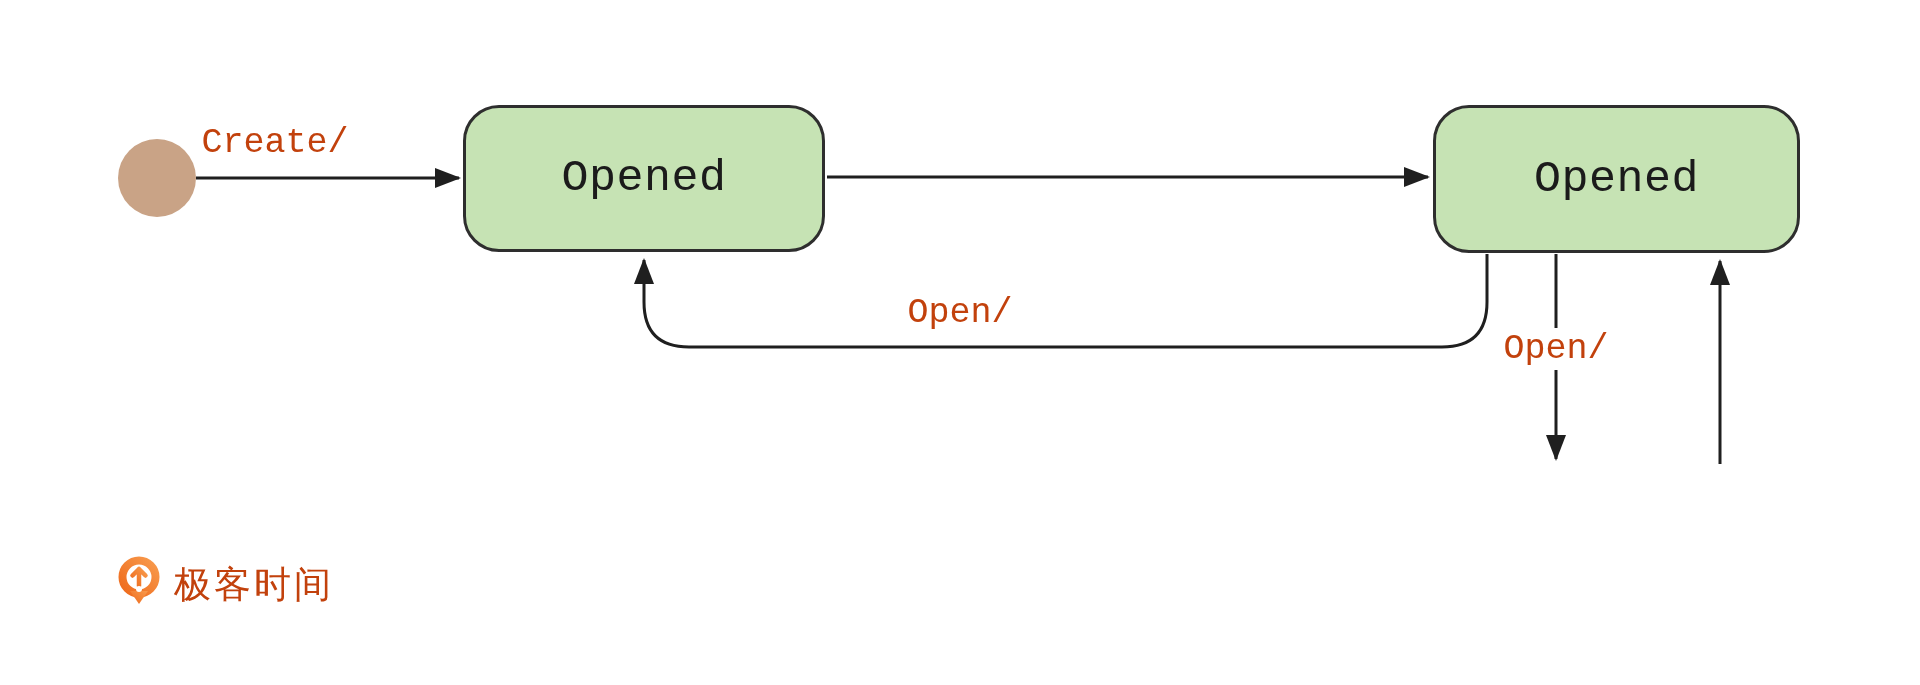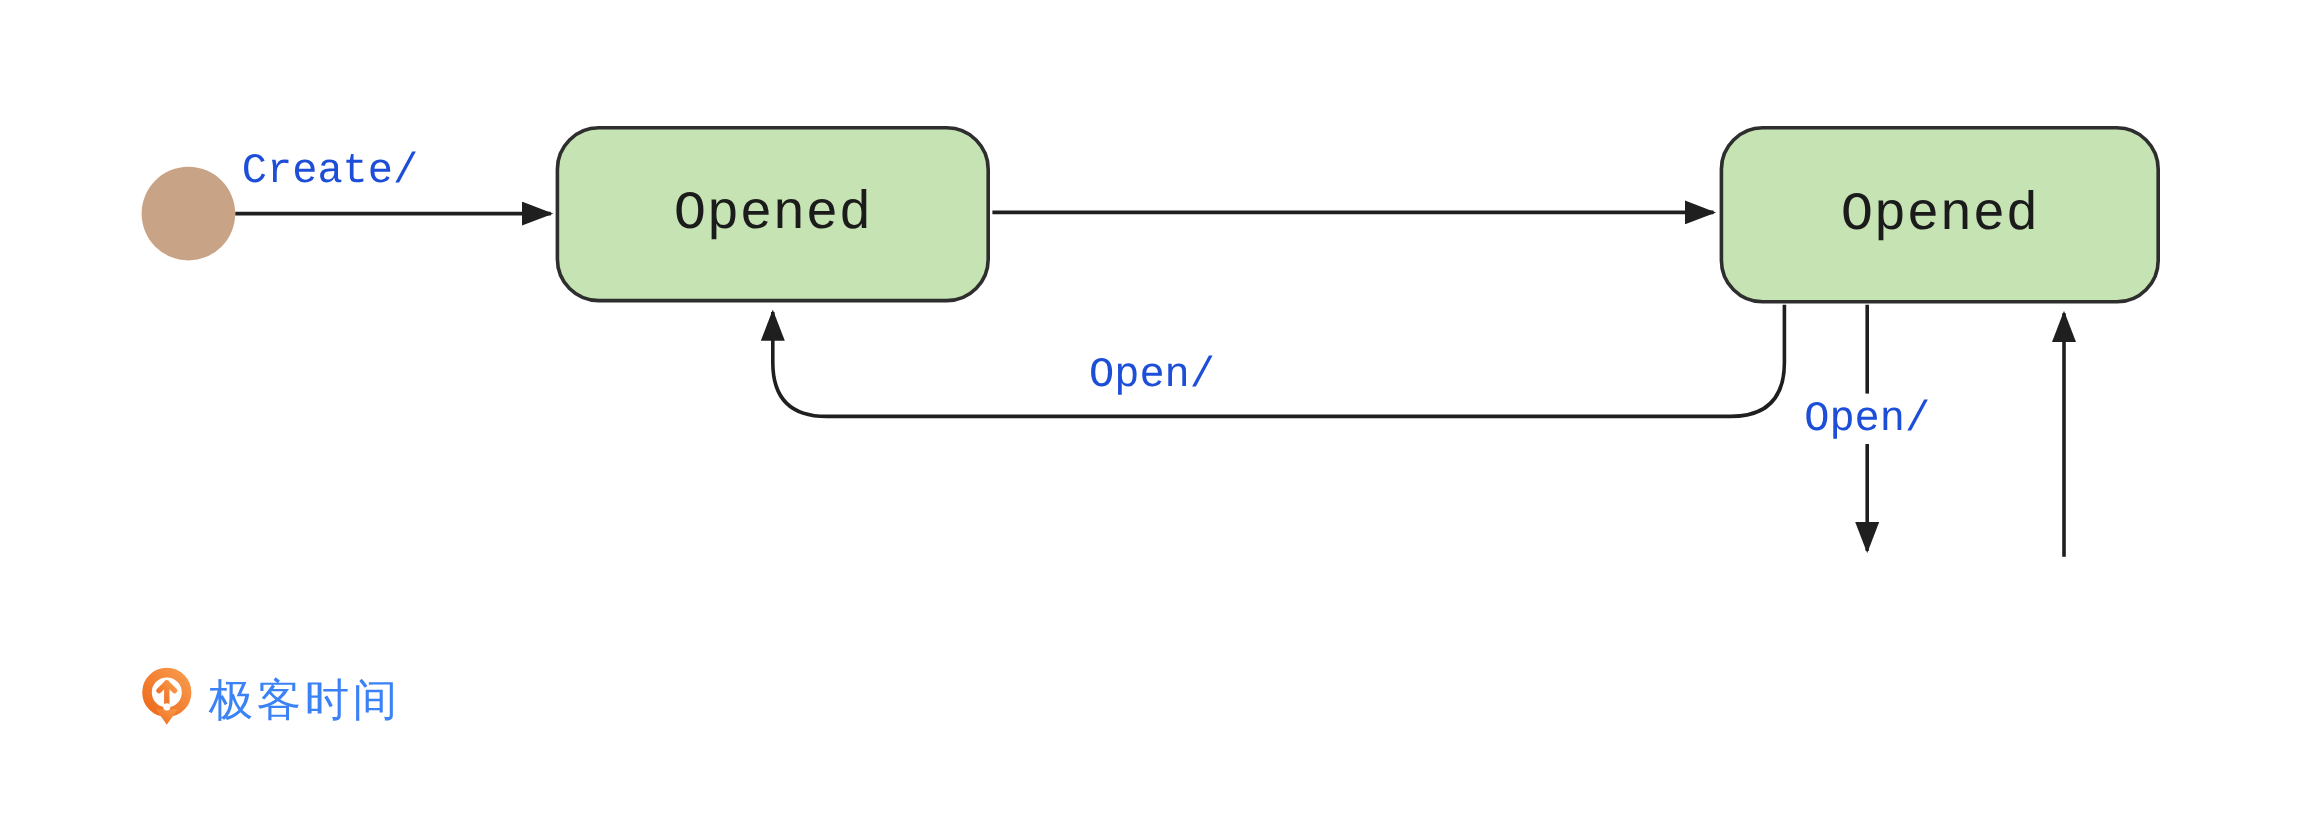--- a/index.html
+++ b/index.html
@@ -46,42 +46,42 @@
     width: 78px;
     height: 78px;
     border-radius: 50%;
     background: #c9a386;
   }
   .edge-label {
     position: absolute;
     transform: translate(-50%, -50%);
     white-space: nowrap;
     font-size: 35px;
-    color: #1d4ed8;
+    color: #c2410c;
   }
   .edge-label.on-line {
     background: #ffffff;
     padding: 1px 7px;
   }
   .lbl-create  { left: 275px;  top: 143px; }
   .lbl-guard   { left: 1100px; top: 141px; }
   .lbl-open    { left: 960px;  top: 313px; }
   .lbl-lock    { left: 1556px; top: 349px; }
   .lbl-unlock  { left: 1722px; top: 349px; }
   .brand {
     position: absolute;
     left: 118px;
     top: 556px;
     display: flex;
     align-items: center;
     gap: 12px;
   }
   .brand-text {
     font-size: 37px;
-    color: #3b82f6;
+    color: #c2410c;
     letter-spacing: 3px;
     line-height: 1;
     padding-top: 4px;
   }
 </style>
 </head>
 <body>
 
 <div class="stage">
 

